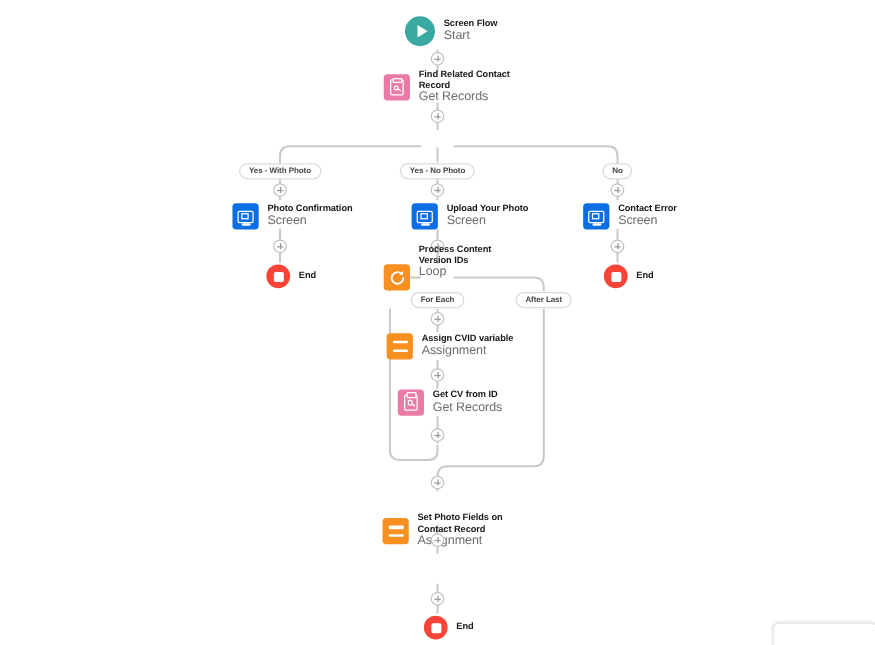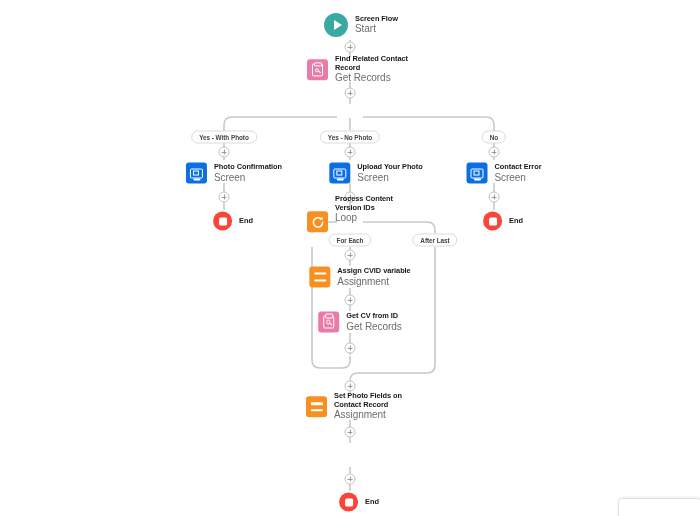--- a/index.html
+++ b/index.html
@@ -431,21 +431,21 @@
     <div class="labels">
       <div class="title" style="max-width:100px;">Get CV from ID</div>
       <div class="sub">Get Records</div>
     </div>
   </div>
 
   <div class="plus" style="left:350px; top:348px;"></div>
 
   <div class="plus" style="left:350px; top:386px;"></div>
 
-  <div class="node" style="left:360px; top:407px;">
+  <div class="node" style="left:360px; top:425px;">
     <div class="glyph tile tile-assign">
       <div class="equals">
           <span></span>
           <span></span>
         </div>
     </div>
     <div class="labels">
       <div class="title" style="max-width:80px;">Set Photo Fields on Contact Record</div>
       <div class="sub">Assignment</div>
     </div>

